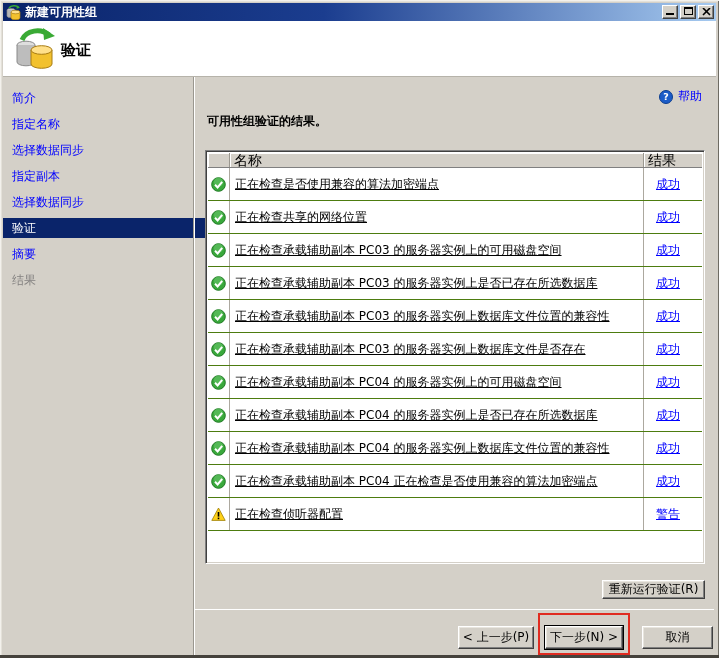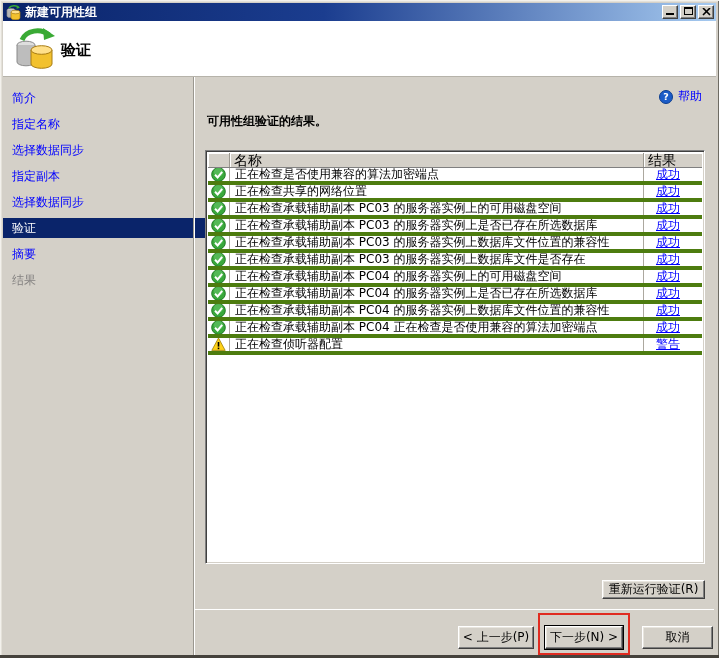--- a/index.html
+++ b/index.html
@@ -56,22 +56,22 @@
     position:absolute;left:205px;top:150px;width:500px;height:414px;background:#ffffff;
     border:1px solid;border-color:#808080 #ffffff #ffffff #808080;
     box-shadow:inset 1px 1px 0 #404040, inset -1px -1px 0 #d4d0c8;
     padding:2px;overflow:hidden;
   }
   .thead{display:grid;grid-template-columns:22px 1fr 58px;height:15px;background:#d4d0c8;
     border-bottom:1px solid #808080;}
   .thcell{font-size:14px;line-height:14px;color:#000;padding-left:4px;
     border-right:1px solid #9a978f;box-shadow:inset 1px 1px 0 #ffffff;white-space:nowrap;overflow:hidden;}
   .thcell:last-child{border-right:none;}
-  .trow{display:grid;grid-template-columns:22px 1fr 58px;height:17px;
-    border-bottom:4px solid #4d7c0f;}
+  .trow{display:grid;grid-template-columns:22px 1fr 58px;height:33px;
+    border-bottom:1px solid #4d7c0f;text-decoration:underline;}
   .tcell{border-right:1px solid #aca89f;overflow:hidden;white-space:nowrap;
     display:flex;align-items:center;}
   .tcell:last-child{border-right:none;margin-left:8px;}
   .cell-name{font-size:12px;color:#000;padding-left:5px;display:block;line-height:21px;}
   .cell-result{font-size:12px;color:#0000ff;text-decoration:underline;padding-left:4px;
     display:block;line-height:21px;cursor:default;}
   .cell-icon{justify-content:center;}
   .st{width:15px;height:15px;display:block;}
   .st svg{display:none;}
   .st[data-status="success"] svg.ic-success{display:block;}

